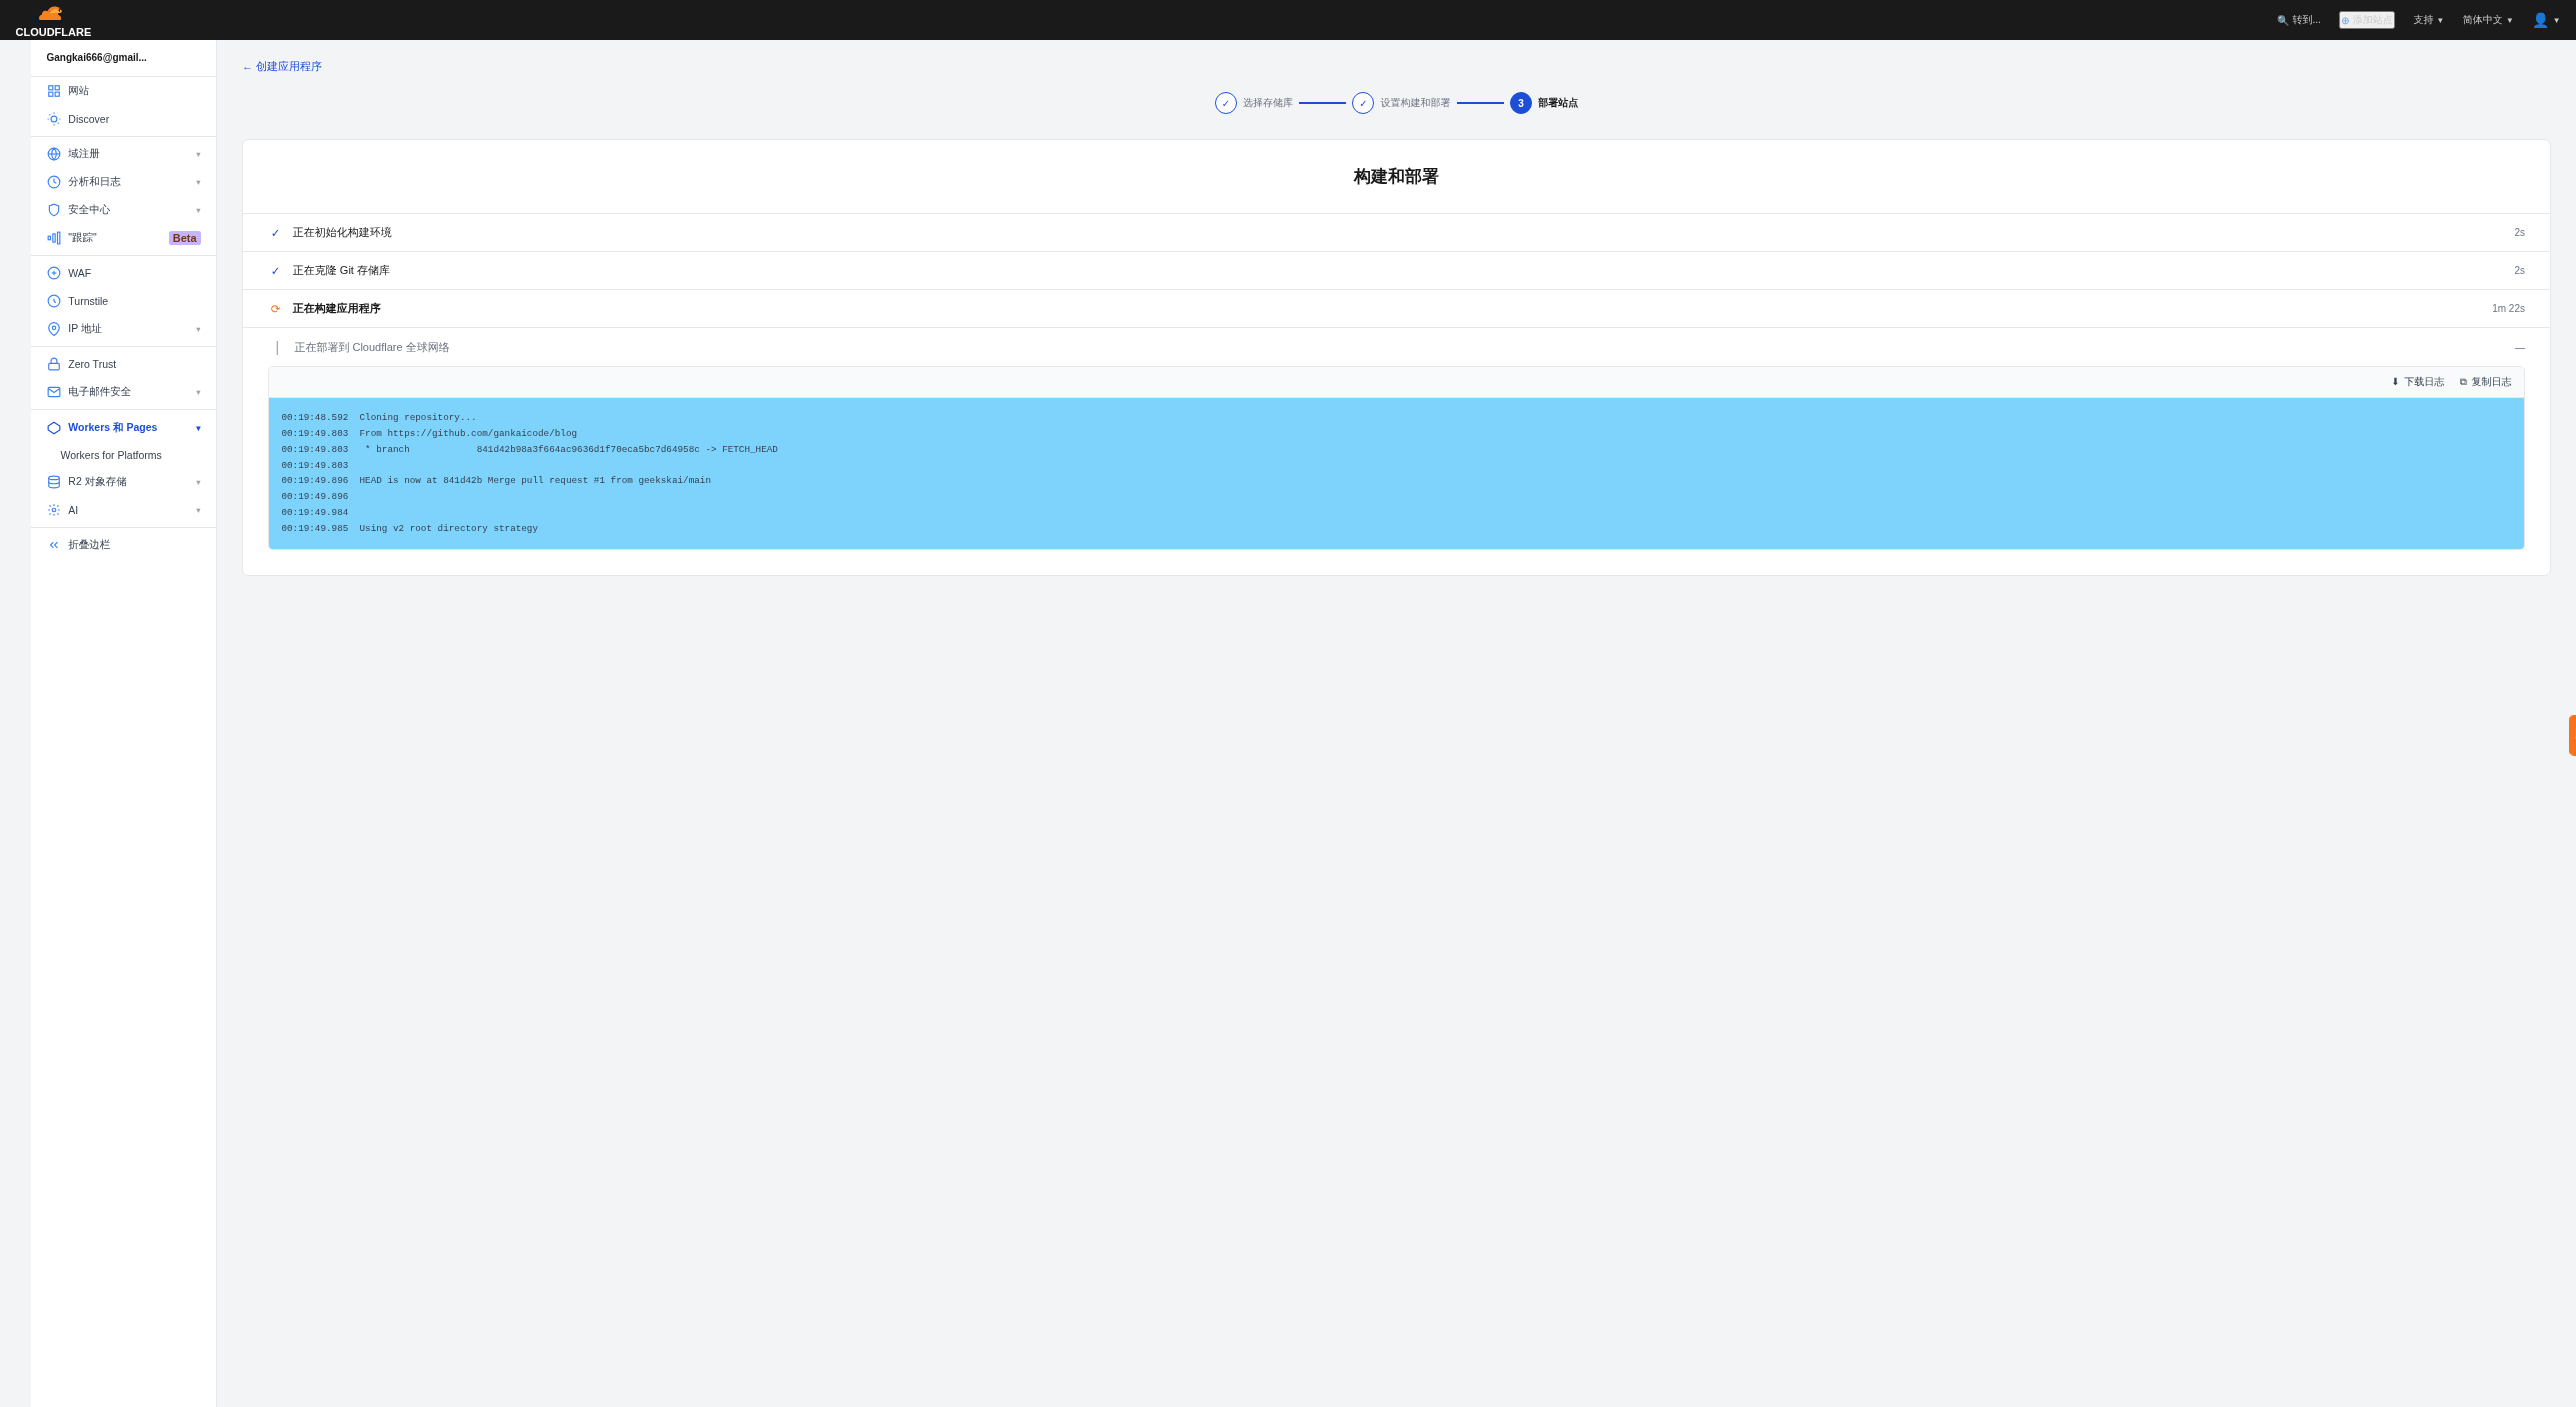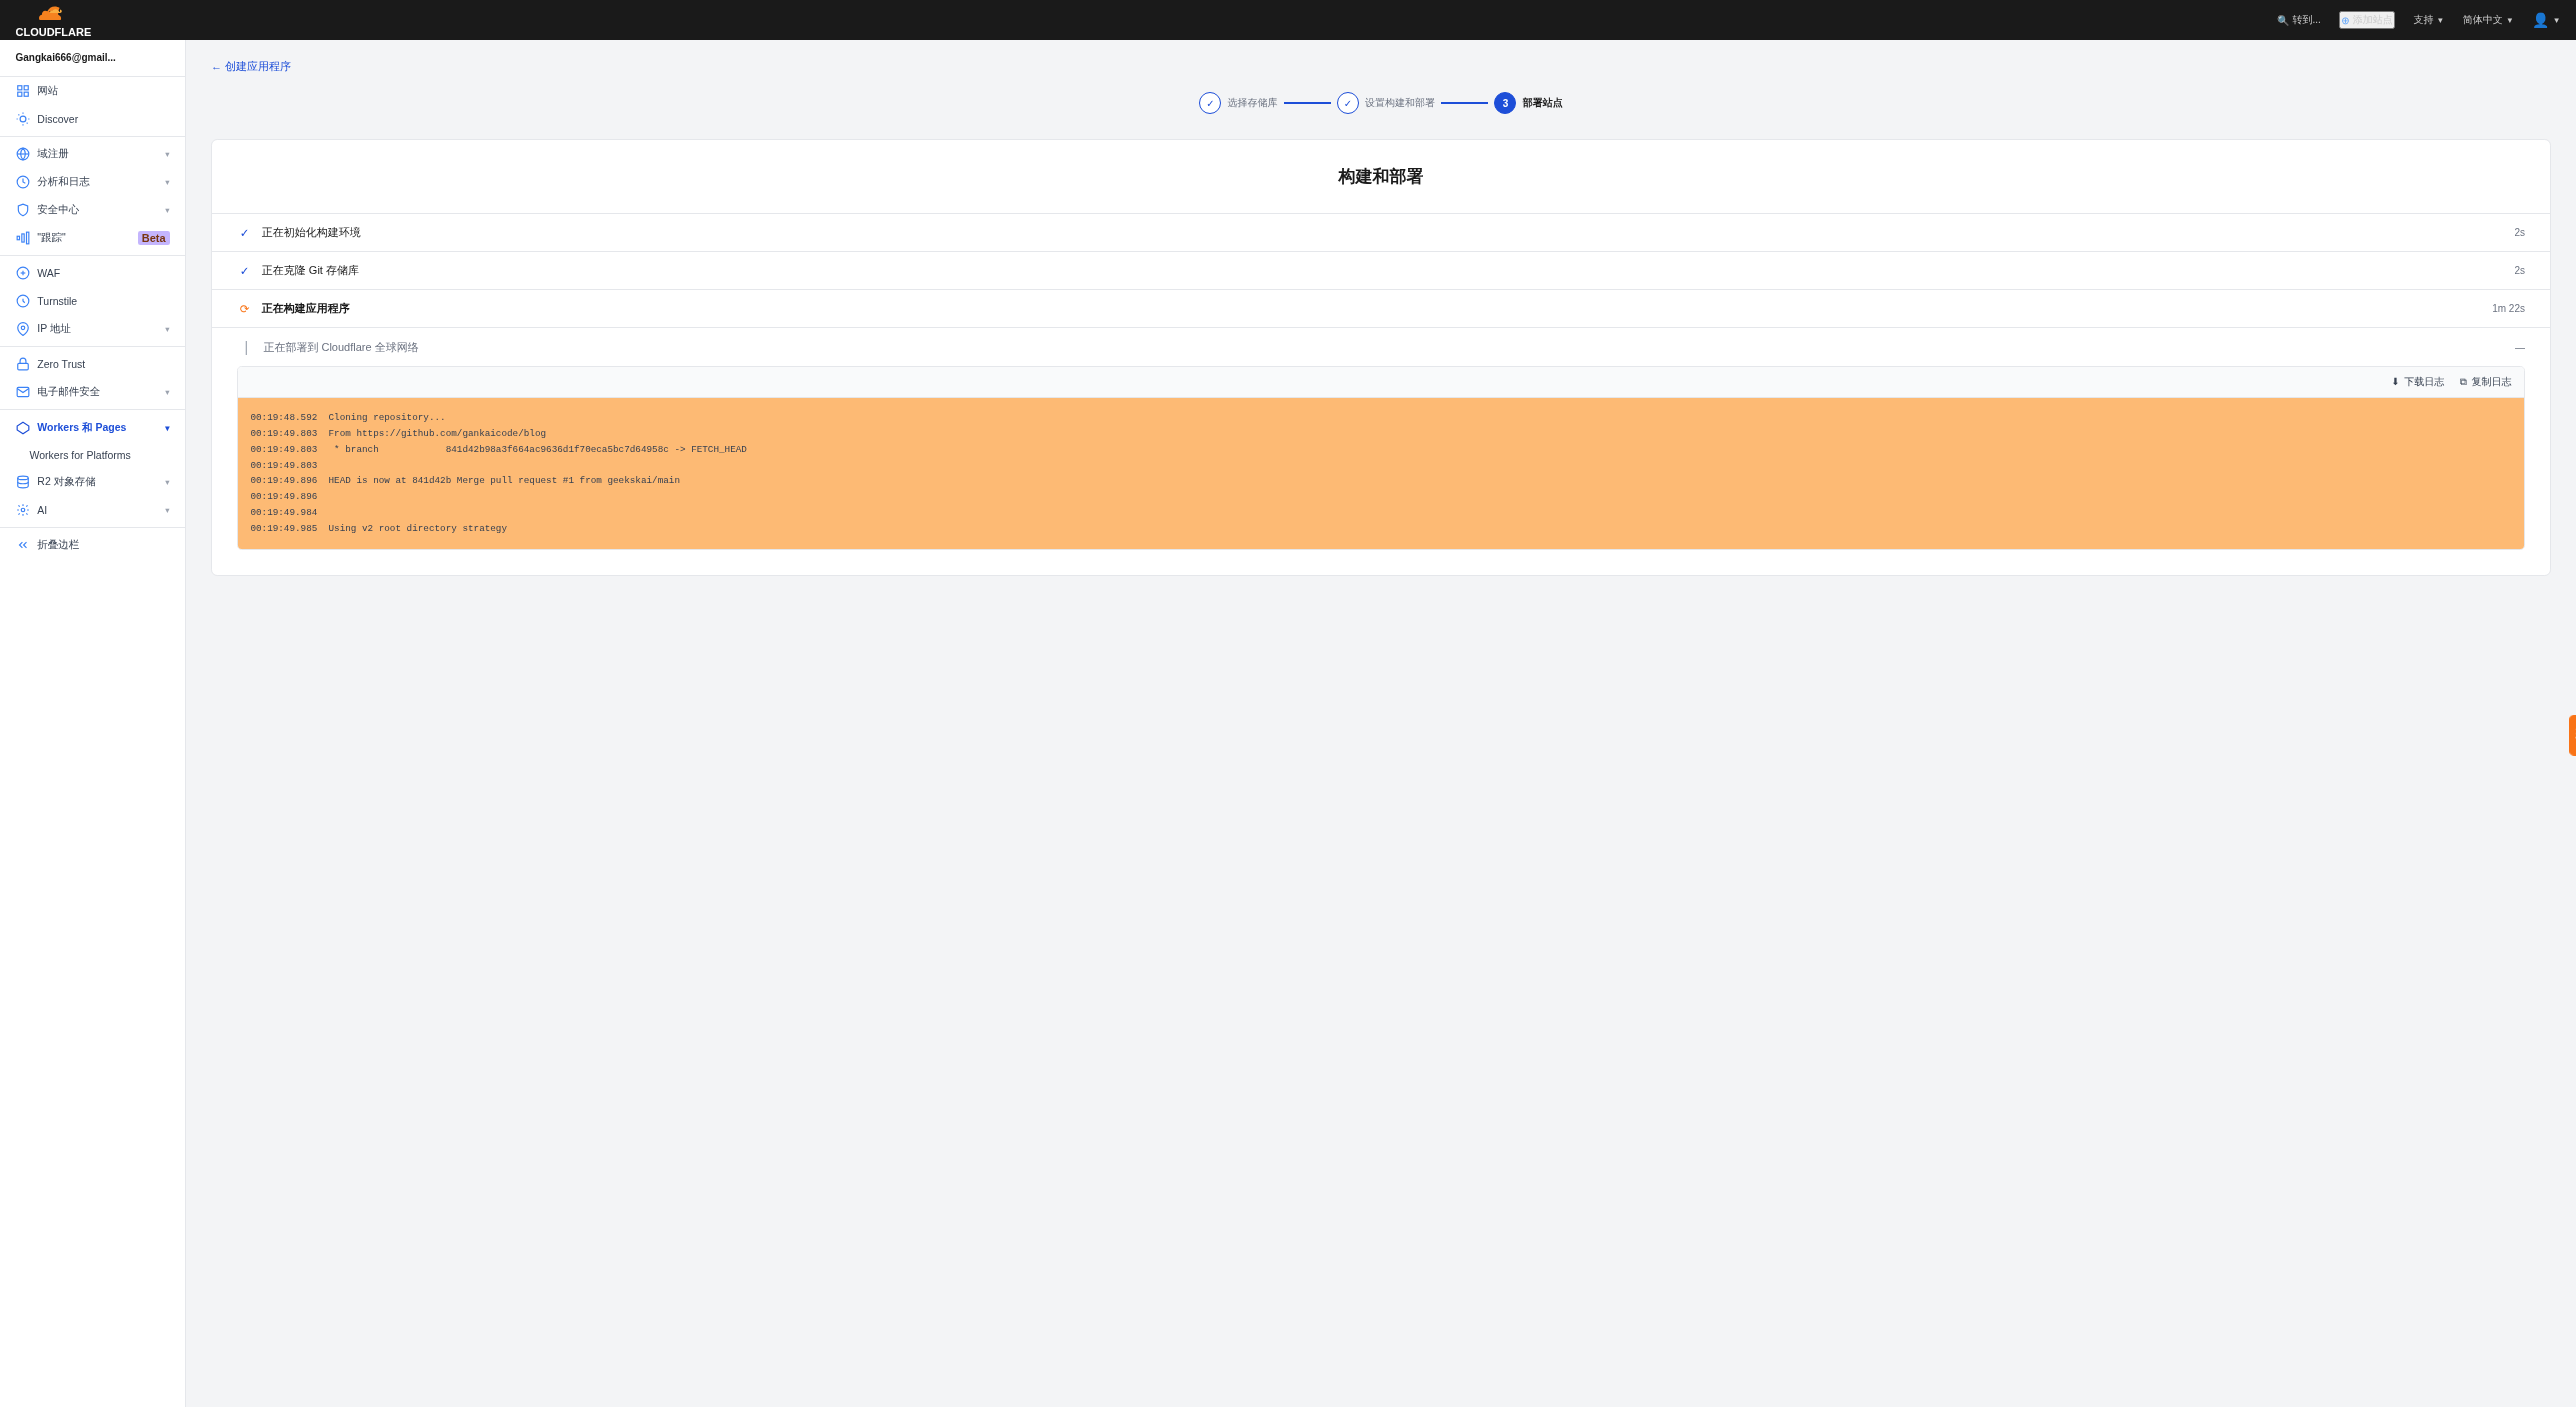--- a/index.html
+++ b/index.html
@@ -22,21 +22,21 @@
       color: #ccc; font-size: 10px; cursor: pointer;
       display: flex; align-items: center; gap: 3.1px;
       background: none; border: none;
     }
     .topnav-add-btn {
       color: #ccc; font-size: 10px; cursor: pointer;
       display: flex; align-items: center; gap: 3.1px;
     }
 
     
-    .layout { display: flex; margin-top: 40px; min-height: calc(100vh - 40px); }
+    .layout { display: flex; margin-top: 40px; min-height: calc(100vh - 40px); margin-left: 31px; }
 
     
     .sidebar {
       width: 186px;
       background: #fff;
       border-right: 0.8px solid #e5e7eb;
       flex-shrink: 0;
       overflow-y: auto;
       padding-bottom: 15.5px;
     }
@@ -154,21 +154,21 @@
       border-bottom: 0.8px solid #e5e7eb;
       padding: 7.8px 12.4px;
       display: flex; align-items: center; justify-content: flex-end; gap: 15.5px;
     }
     .log-toolbar-btn {
       display: flex; align-items: center; gap: 4.7px;
       font-size: 10px; color: #374151; cursor: pointer;
       background: none; border: none;
     }
     .log-content {
-      background: #fdba74;
+      background: #7dd3fc;
       padding: 12.4px;
       font-family: 'Courier New', monospace;
       font-size: 9.3px;
       color: #374151;
       line-height: 1.7;
       max-height: 186px;
       overflow-y: auto;
     }
     .log-line { white-space: pre; }
 

